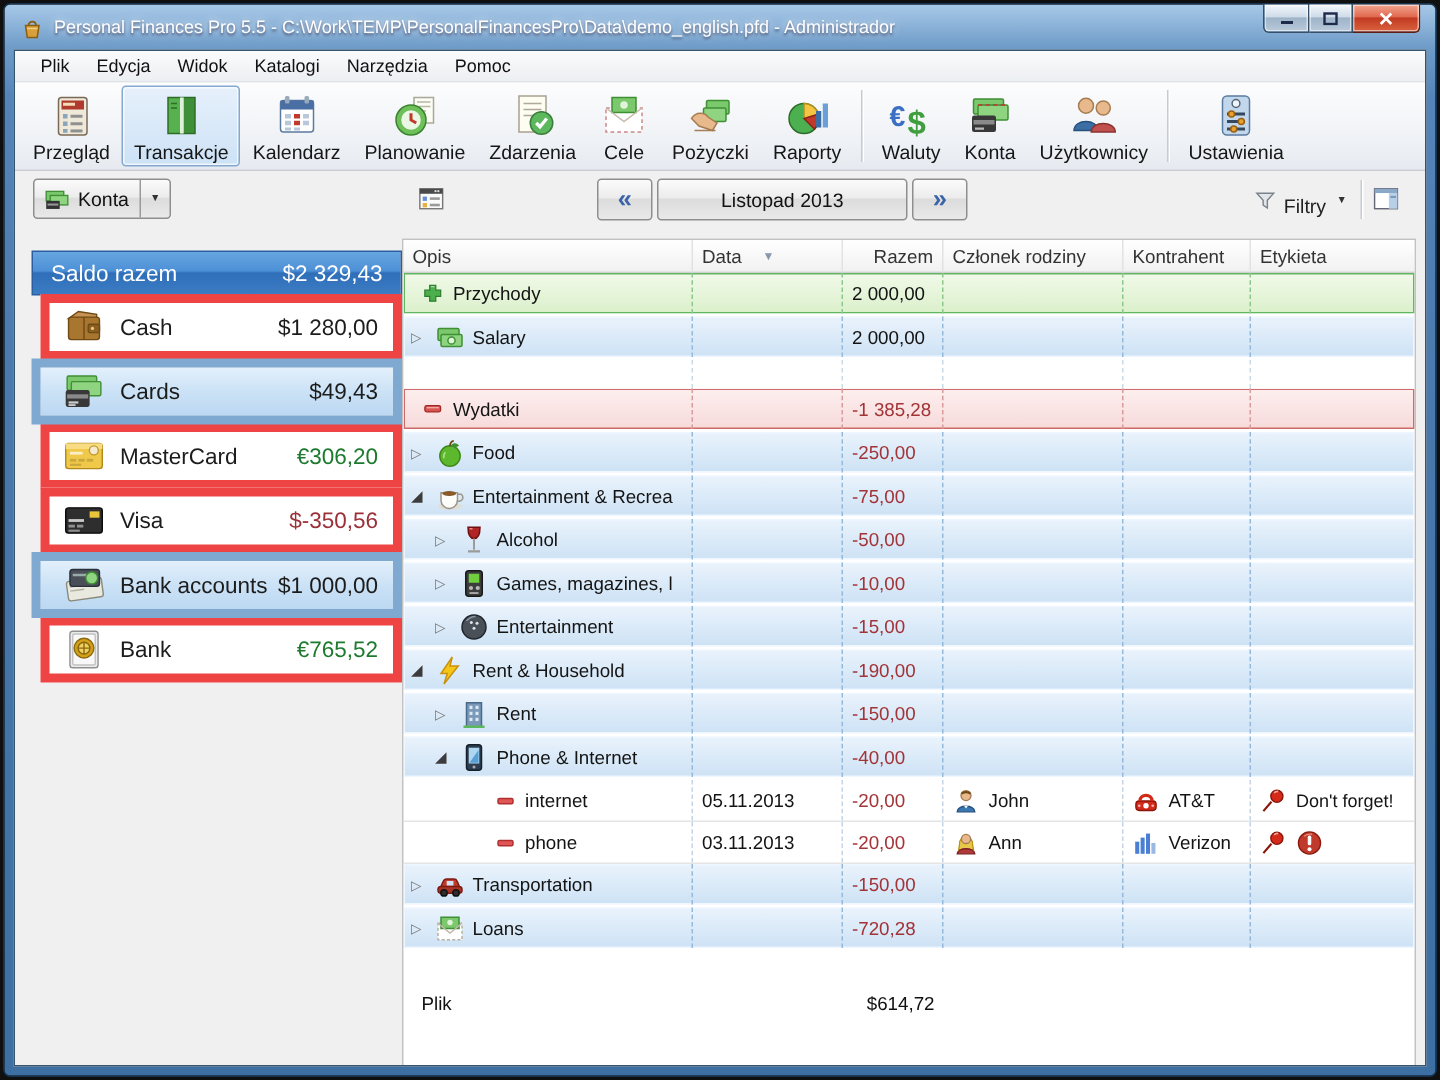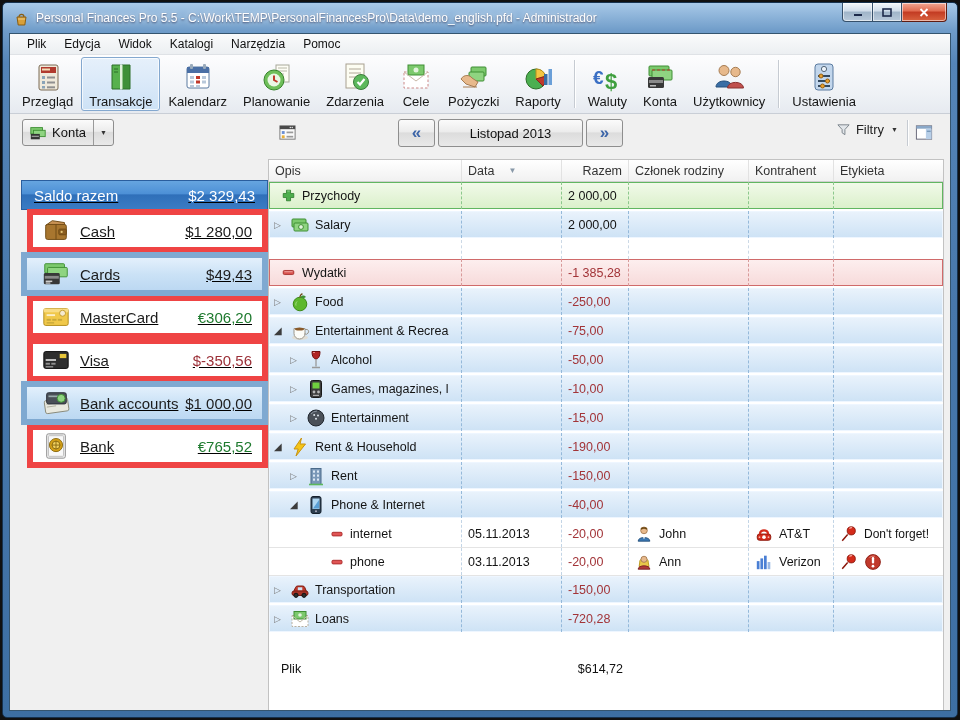--- a/index.html
+++ b/index.html
@@ -37,34 +37,34 @@
   .row2 { height:38px; position:relative; background:#f0f0f0; }
   .gbtn { border:1px solid #8e8e8e; border-radius:3px; background:linear-gradient(#fbfbfb,#ececec 45%,#dcdcdc 50%,#e9e9e9);
           display:flex; align-items:center; justify-content:center; font-size:13px; color:#111; }
   .accounts-btn { position:absolute; left:12px; top:5px; height:27px; padding:0 6px; }
   .accounts-btn .svgi { width:18px; height:18px; margin-right:5px; }
   .accounts-btn .dd { border-left:1px solid #9a9a9a; margin-left:7px; padding-left:6px; font-size:7px; color:#333; align-self:stretch; display:flex; align-items:center; }
   .details-btn { position:absolute; left:268px; top:9px; width:22px; height:20px; border:none; background:none; }
   .details-btn .svgi { width:19px; height:19px; }
   .navgroup { position:absolute; left:388px; top:5px; display:flex; }
   .nav-arrow { width:37px; height:28px; font-size:17px; font-weight:bold; color:#3b64a8; }
-  .period-btn { width:145px; height:28px; margin:0 3px; }
+  .period-btn { width:167px; height:28px; margin:0 3px; }
   .filters { position:absolute; right:52px; top:8px; display:flex; align-items:center; }
   .filters .svgi { width:15px; height:15px; margin-right:5px; }
-  .filters .flabel { font-size:13px; color:#222; }
+  .filters .flabel { font-size:13px; color:#222;margin-top:8px; }
   .filters .dd { font-size:7px; color:#333; margin-left:7px; }
   .row2 .rsep { position:absolute; right:42px; top:6px; width:1px; height:26px; background:#c6cbd2; box-shadow:1px 0 0 #fff; }
   .panel-btn { position:absolute; right:14px; top:9px; width:22px; height:20px; }
   .panel-btn .svgi { width:20px; height:19px; }
 
   
   .content { position:relative; height:564px; background:#f0f0f0; }
 
   
-  .sidebar { position:absolute; left:11px; top:28px; width:247px;text-decoration:underline; }
+  .sidebar { position:absolute; left:11px; top:15px; width:247px; }
   .sb-header { height:30px; background:linear-gradient(#66a5e0,#4d90d6 45%,#2f6fb9 50%,#3a7cc4); border:1px solid #2a5e9e;
                display:flex; align-items:center; padding:0 12px; color:#fff; font-size:15px; }
   .sb-header .sb-val { margin-left:auto; }
   .acct { height:44px; margin-left:6px; margin-top:-1px; background:#fff; border:6px solid #ef4444; display:flex; align-items:center; padding:0 10px 0 8px; position:relative; }
   .acct.sub { }
   .acct.selected { margin-left:0; padding-left:14px; background:linear-gradient(#e3f0fc,#cbe2f6 50%,#bcd8f2); border-color:#7fa9d1; z-index:2; }
   .acct .aicon { width:30px; height:30px; margin-right:9px; flex:none; }
   .acct .alabel { font-size:15px; color:#1c1c1c; }
   .acct .avalue { margin-left:auto; font-size:15px; color:#1c1c1c; }
   .acct .avalue.pos { color:#1e7a2e; }

